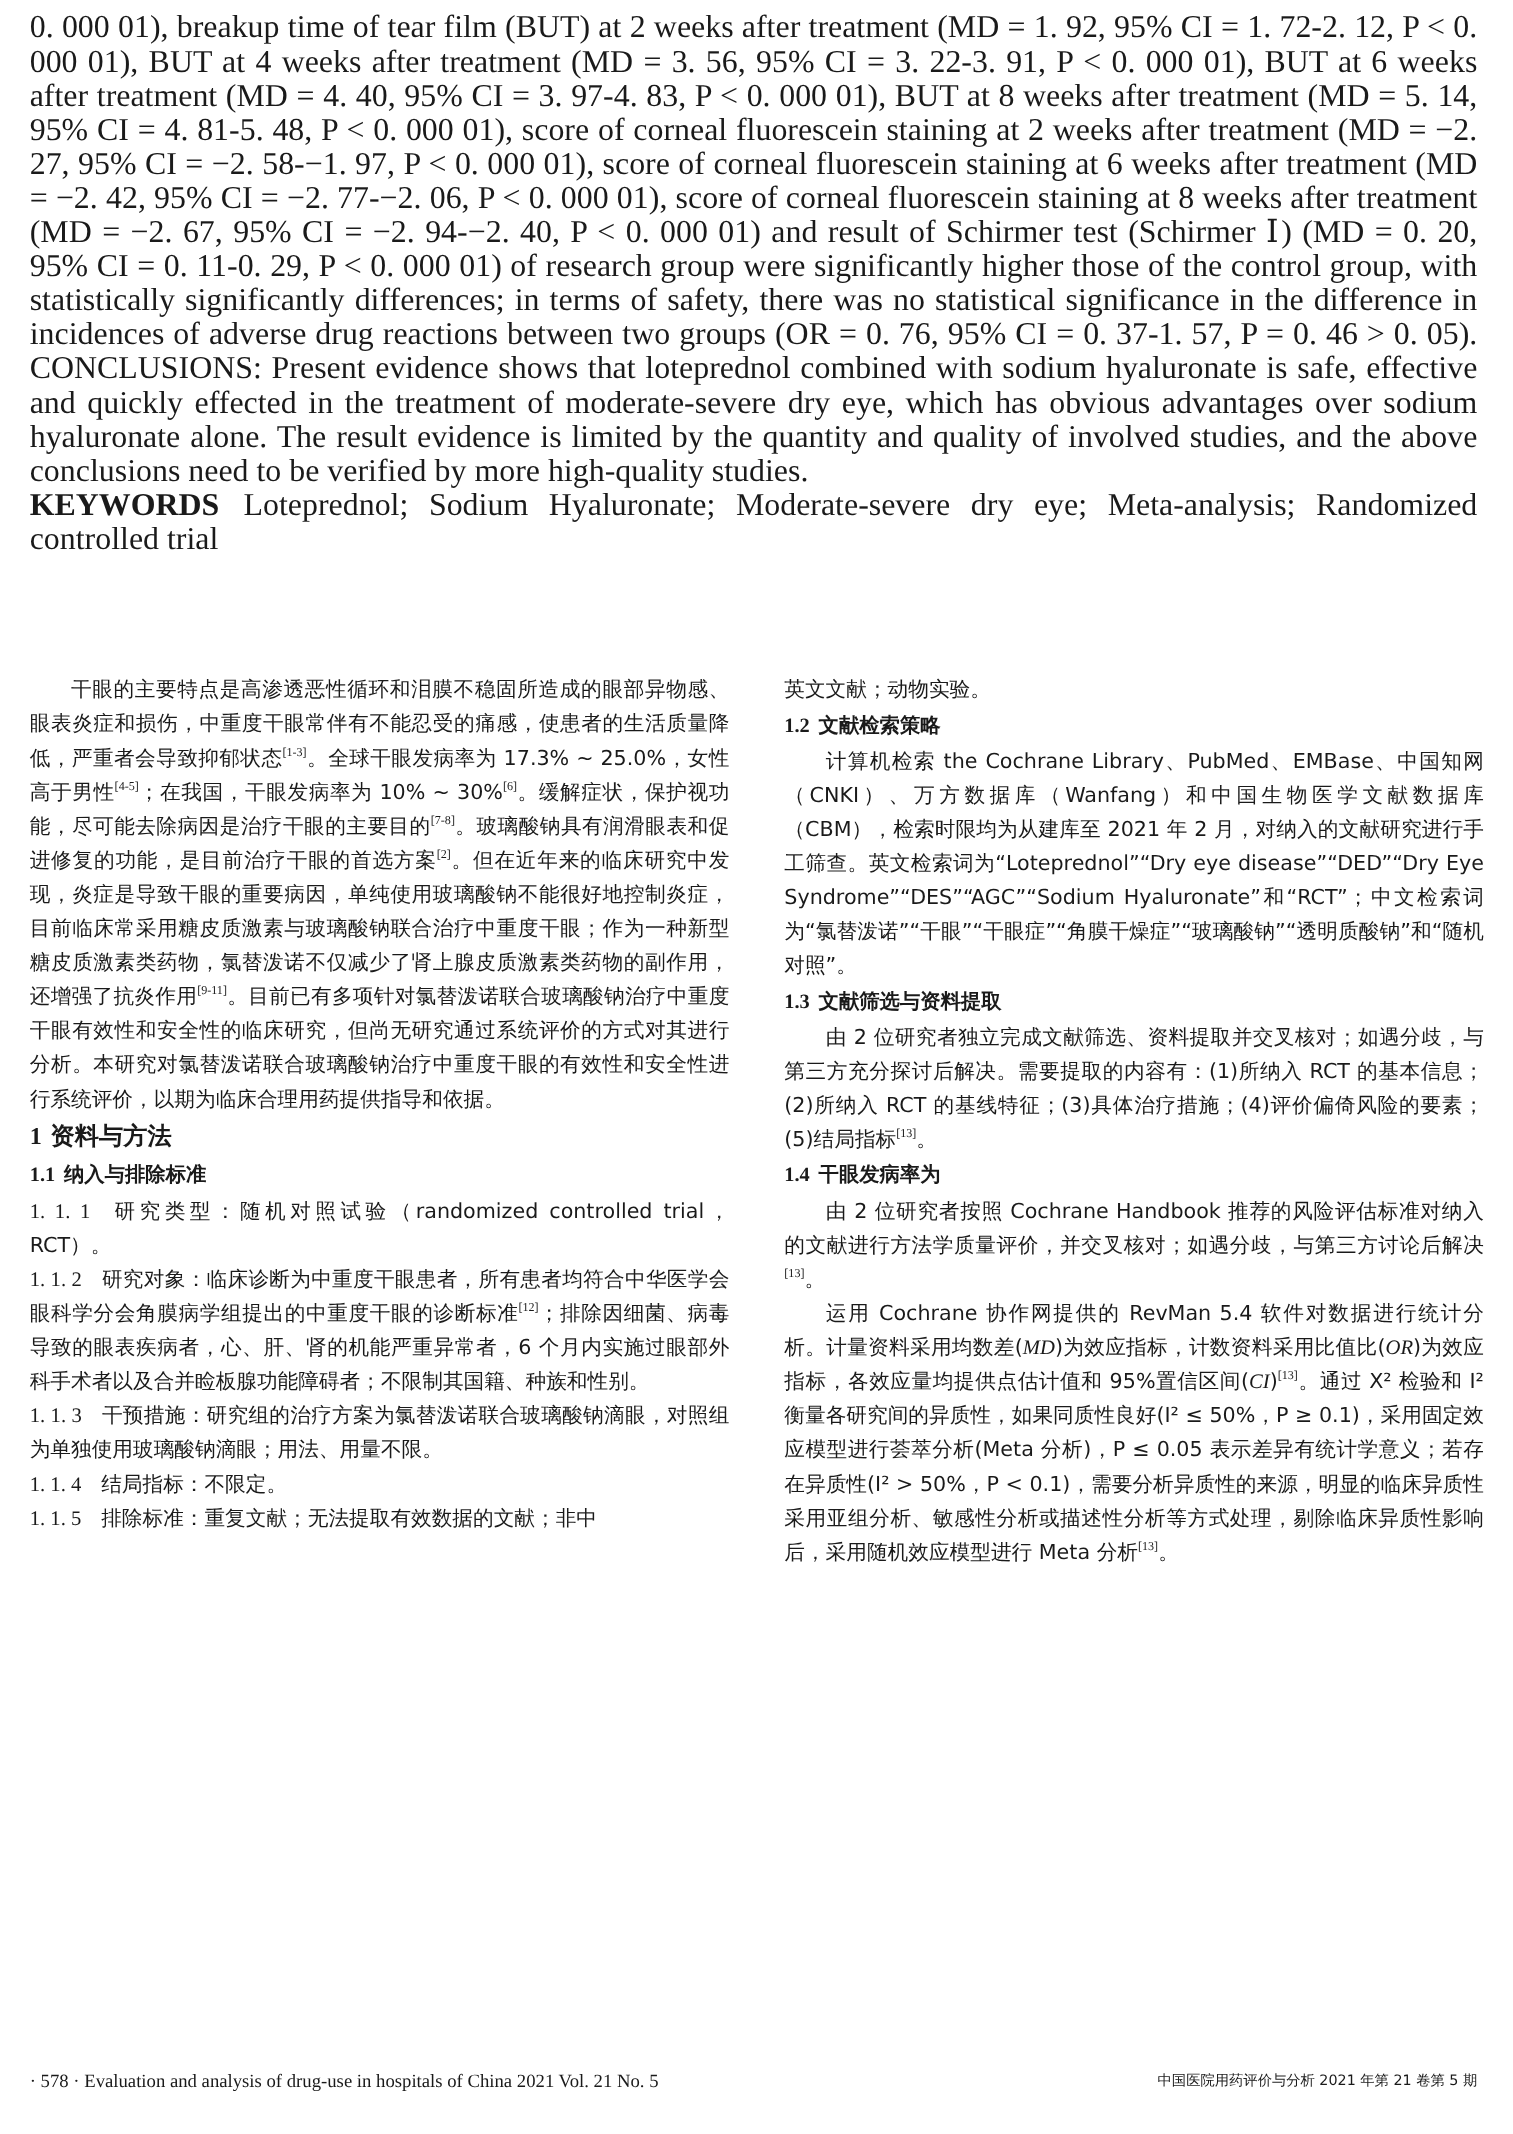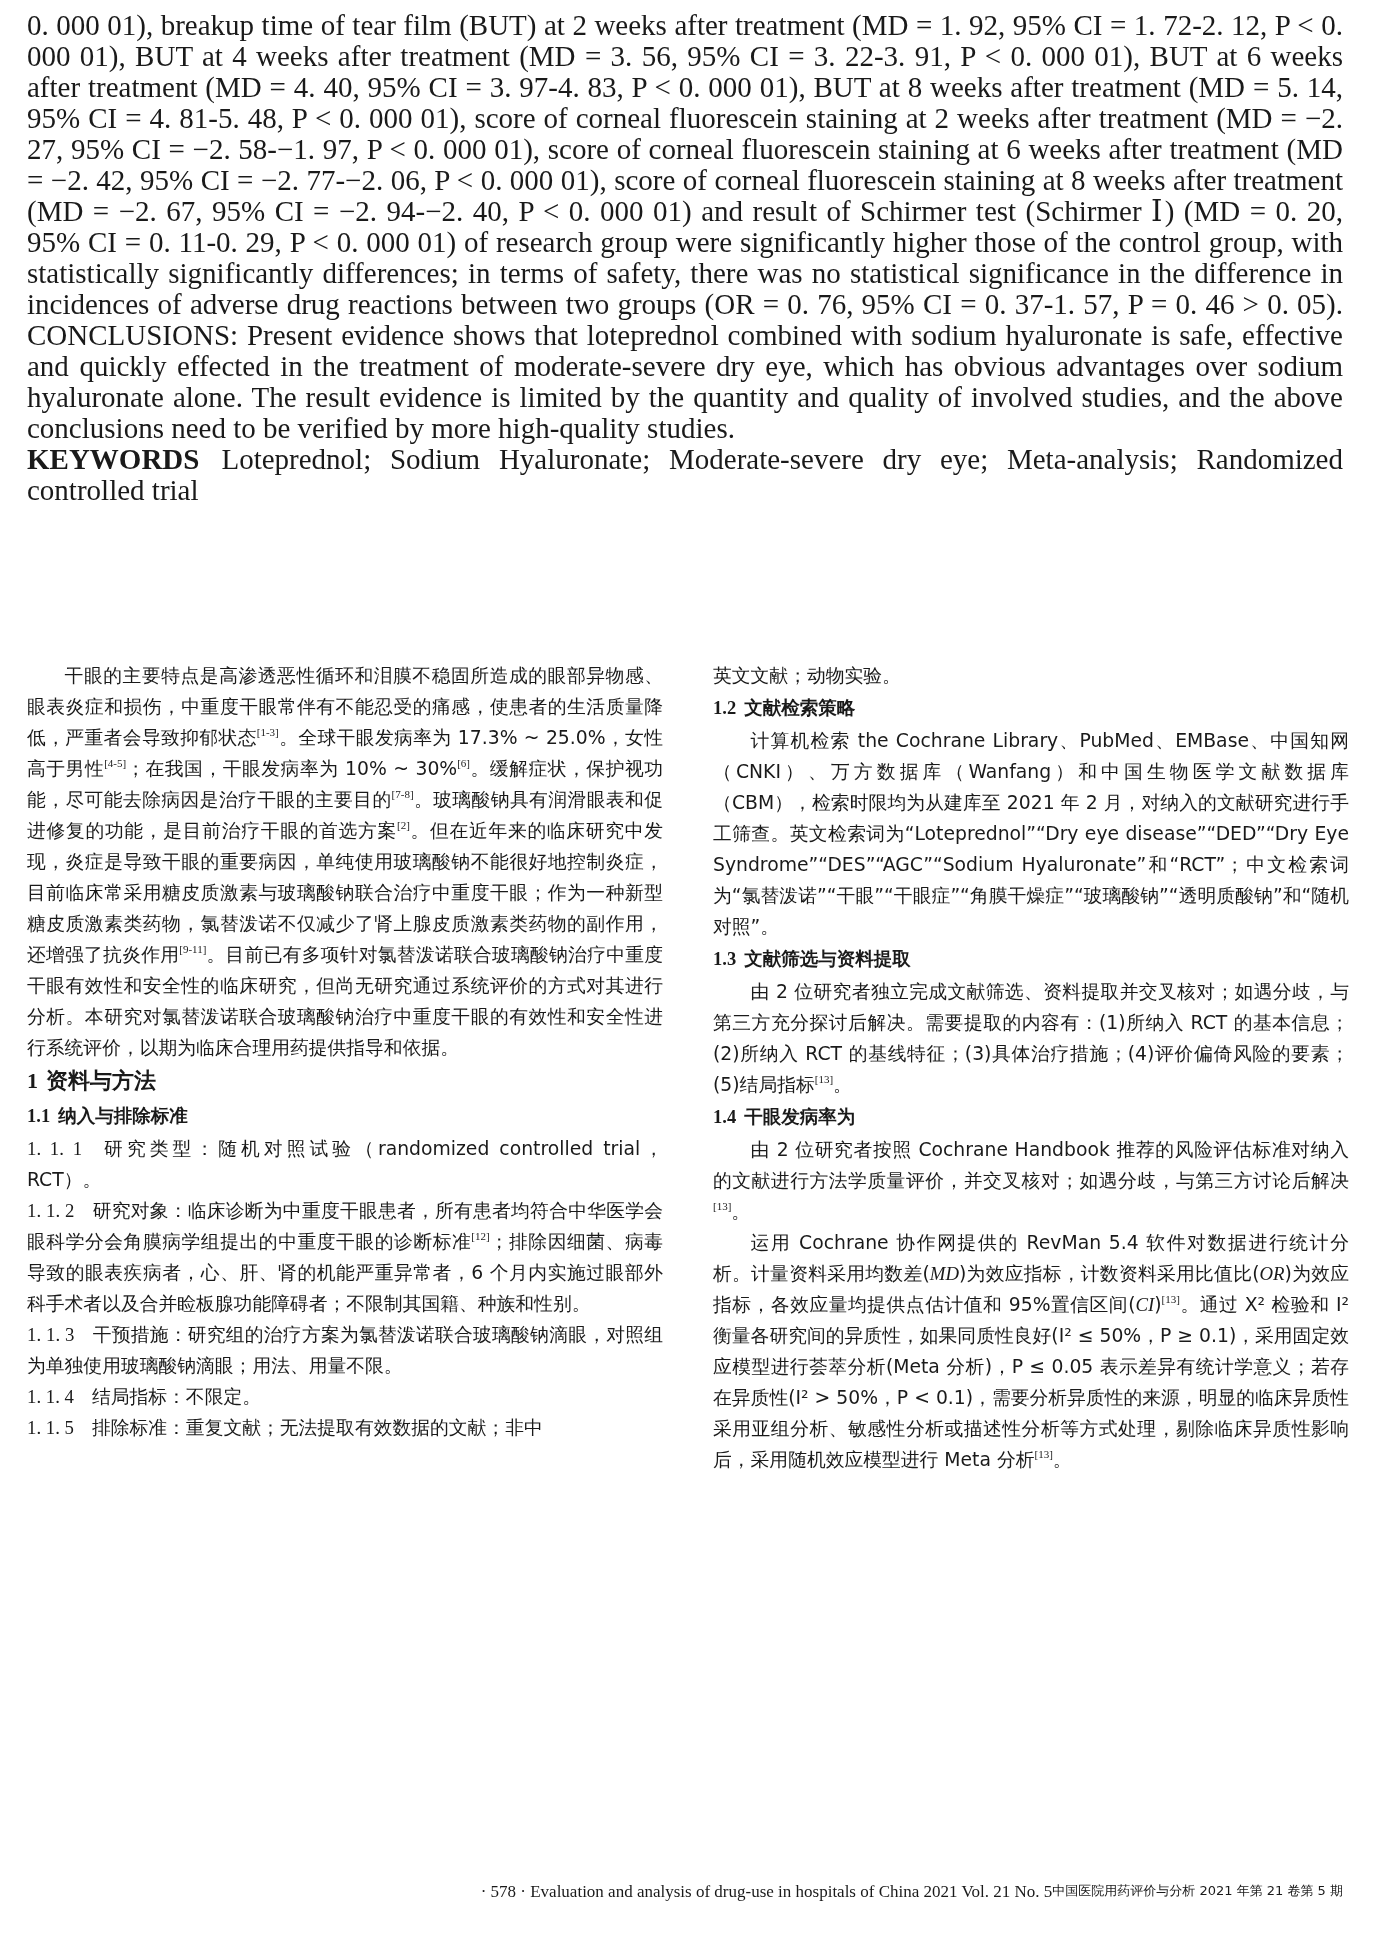--- a/index.html
+++ b/index.html
@@ -11,39 +11,39 @@
   .abstract {
     position: absolute; left: 27px; top: 10px; width: 1316px;
     font-size: 29px; line-height: 31px; text-align: justify;
     text-align-last: left;
   }
   .abstract p { margin: 0; }
   .kw-label { font-weight: bold; font-family: "Liberation Serif", serif; margin-right: 22px; }
   .keywords { margin-top: 2px; }
 
   .col {
-    position: absolute; top: 660px; width: 636px;
+    position: absolute; top: 612px; width: 636px;
     font-family: "DejaVu Sans", sans-serif;
     font-size: 18.8px; line-height: 31px; text-align: justify;
   }
   .col.left { left: 27px; }
   .col.right { left: 713px; }
   .col p { margin: 0; }
   .indent { text-indent: 2em; }
   .col sup { font-size: 11px; vertical-align: 8px; line-height: 0; font-family: "Liberation Serif", serif; }
   .col i { font-family: "Liberation Serif", serif; font-style: italic; }
   .h1 { font-weight: bold; font-size: 22px; line-height: 36px; margin: 2px 0 0 0; }
   .h2 { font-weight: bold; font-size: 18.5px; line-height: 33px; }
   .num { font-family: "Liberation Serif", serif; font-weight: bold; margin-right: 8px; }
   .subnum { font-family: "Liberation Serif", serif; margin-right: 18px; }
 
   .footer {
     position: absolute; top: 1882px; left: 27px; width: 1316px;
     font-family: "Liberation Serif", serif; font-size: 17px;
-    display: flex; justify-content: flex-end;
+    display: flex; justify-content: space-between;
   }
   .footer .right-f { font-family: "DejaVu Sans", sans-serif; font-size: 13px; }
 </style>
 </head>
 <body>
 
 <div class="abstract">
   <p>0. 000 01), breakup time of tear film (BUT) at 2 weeks after treatment (MD = 1. 92, 95% CI = 1. 72-2. 12, P &lt; 0. 000 01), BUT at 4 weeks after treatment (MD = 3. 56, 95% CI = 3. 22-3. 91, P &lt; 0. 000 01), BUT at 6 weeks after treatment (MD = 4. 40, 95% CI = 3. 97-4. 83, P &lt; 0. 000 01), BUT at 8 weeks after treatment (MD = 5. 14, 95% CI = 4. 81-5. 48, P &lt; 0. 000 01), score of corneal fluorescein staining at 2 weeks after treatment (MD = −2. 27, 95% CI = −2. 58-−1. 97, P &lt; 0. 000 01), score of corneal fluorescein staining at 6 weeks after treatment (MD = −2. 42, 95% CI = −2. 77-−2. 06, P &lt; 0. 000 01), score of corneal fluorescein staining at 8 weeks after treatment (MD = −2. 67, 95% CI = −2. 94-−2. 40, P &lt; 0. 000 01) and result of Schirmer test (Schirmer Ⅰ) (MD = 0. 20, 95% CI = 0. 11-0. 29, P &lt; 0. 000 01) of research group were significantly higher those of the control group, with statistically significantly differences; in terms of safety, there was no statistical significance in the difference in incidences of adverse drug reactions between two groups (OR = 0. 76, 95% CI = 0. 37-1. 57, P = 0. 46 &gt; 0. 05). CONCLUSIONS: Present evidence shows that loteprednol combined with sodium hyaluronate is safe, effective and quickly effected in the treatment of moderate-severe dry eye, which has obvious advantages over sodium hyaluronate alone. The result evidence is limited by the quantity and quality of involved studies, and the above conclusions need to be verified by more high-quality studies.</p>
   <p class="keywords">
     <span class="kw-label">KEYWORDS</span><span>Loteprednol; Sodium Hyaluronate; Moderate-severe dry eye; Meta-analysis; Randomized controlled trial</span>

